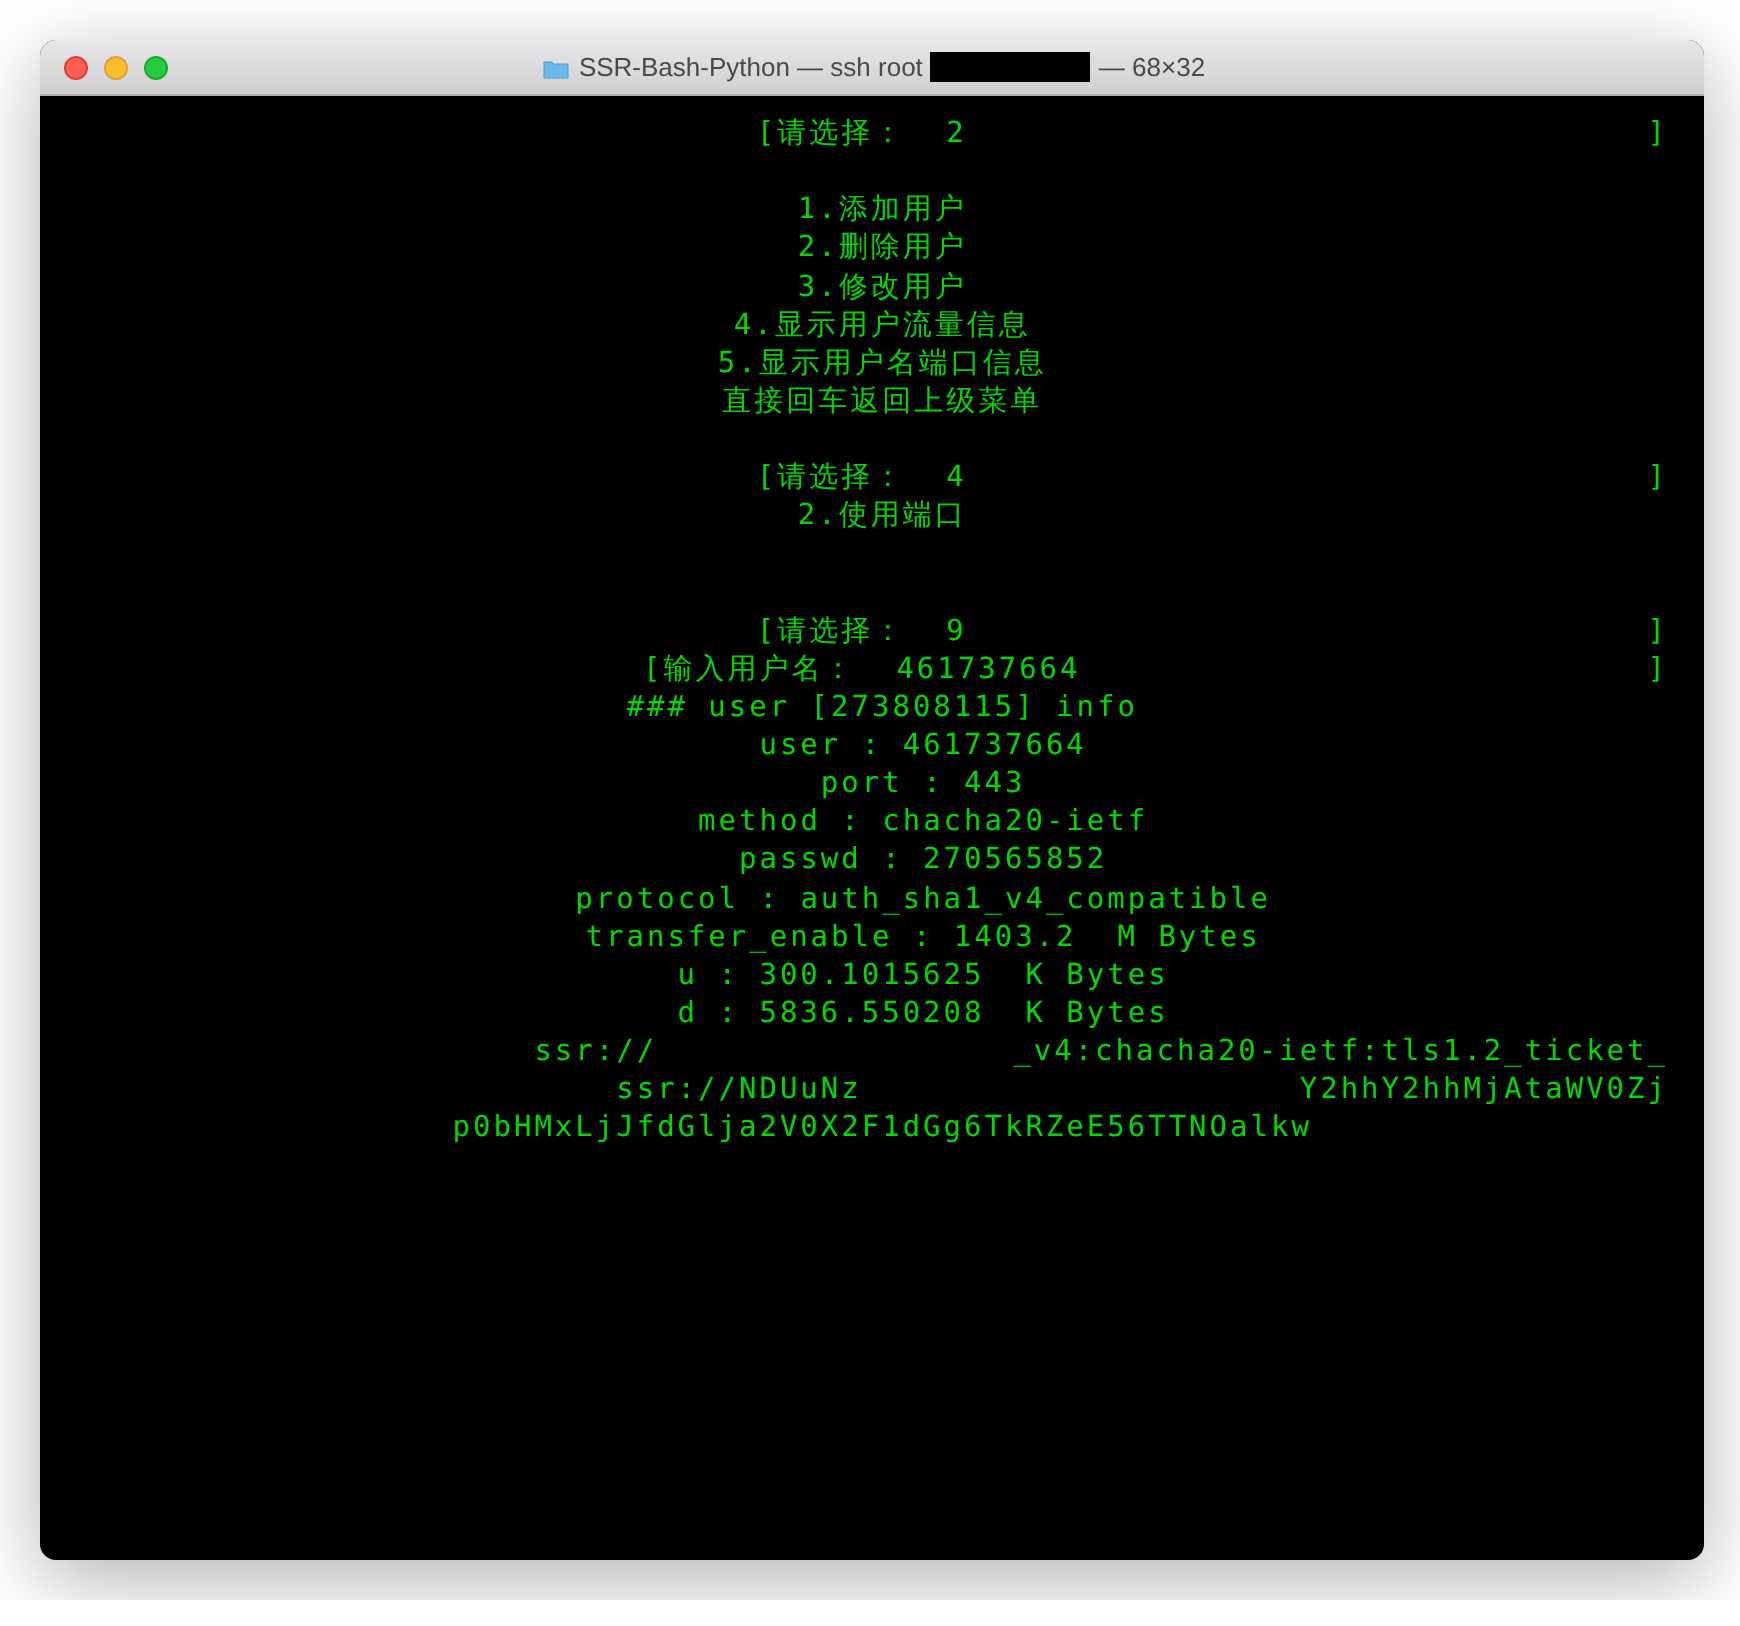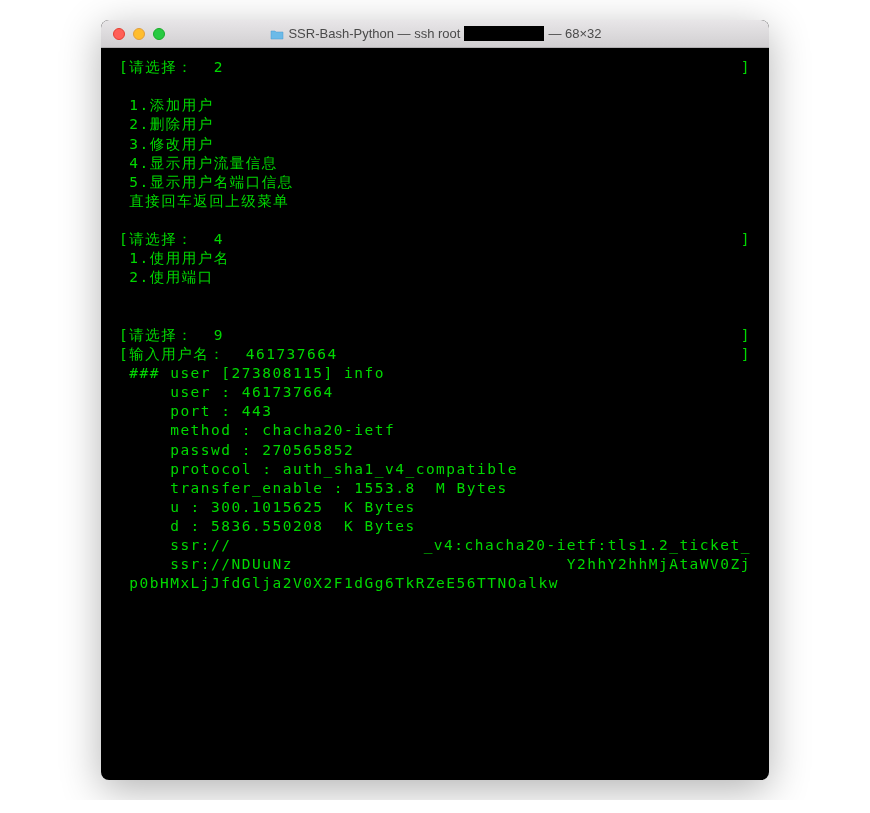--- a/index.html
+++ b/index.html
@@ -1,18 +1,18 @@
 <!DOCTYPE html>
 <html><head>
   <meta charset="utf-8">
   <style>
     * { margin: 0; padding: 0; box-sizing: border-box; }
     body { background: #ffffff; font-family: -apple-system, BlinkMacSystemFont, sans-serif; padding: 20px; }
     .terminal-window {
-      width: 668px;
+      width: 832px;
       height: 760px;
       background: #000000;
       border-radius: 8px;
       overflow: hidden;
       box-shadow: 0 10px 40px rgba(0,0,0,0.3);
       margin: 0 auto;
     }
     .title-bar {
       height: 28px;
       background: linear-gradient(to bottom, #e8e6e8, #d1cfd1);
@@ -40,21 +40,21 @@
     .folder-icon { width: 14px; height: 11px; display: inline-block; }
     .redacted { background: #000; color: #000; display: inline-block; width: 80px; }
     .terminal-body {
       padding: 10px 18px;
       font-family: "Menlo", "Monaco", "Consolas", monospace;
       font-size: 14.5px;
       line-height: 1.32;
       color: #00d800;
       letter-spacing: 1.5px;
     }
-    .line { white-space: pre; }
+    .line { white-space: pre; text-align: center; }
     .bracket-right { float: right; color: #00d800; }
   </style>
 </head>
 <body>
 
 <div class="terminal-window">
   <div class="title-bar">
     <div class="traffic-lights">
       <div class="traffic-light red"></div>
       <div class="traffic-light yellow"></div>
@@ -75,32 +75,31 @@
     <div class="line"><span>[请选择：  2</span><span class="bracket-right">]</span></div>
     <div class="line"> </div>
     <div class="line"> 1.添加用户</div>
     <div class="line"> 2.删除用户</div>
     <div class="line"> 3.修改用户</div>
     <div class="line"> 4.显示用户流量信息</div>
     <div class="line"> 5.显示用户名端口信息</div>
     <div class="line"> 直接回车返回上级菜单</div>
     <div class="line"> </div>
     <div class="line"><span>[请选择：  4</span><span class="bracket-right">]</span></div>
-    <div class="line"> 1.使用用户名</div>
     <div class="line"> 2.使用端口</div>
     <div class="line"> </div>
     <div class="line"> </div>
     <div class="line"><span>[请选择：  9</span><span class="bracket-right">]</span></div>
     <div class="line"><span>[输入用户名：  461737664</span><span class="bracket-right">]</span></div>
     <div class="line"> ### user [273808115] info</div>
     <div class="line">     user : 461737664</div>
     <div class="line">     port : 443</div>
     <div class="line">     method : chacha20-ietf</div>
     <div class="line">     passwd : 270565852</div>
     <div class="line">     protocol : auth_sha1_v4_compatible</div>
-    <div class="line">     transfer_enable : 1553.8  M Bytes</div>
+    <div class="line">     transfer_enable : 1403.2  M Bytes</div>
     <div class="line">     u : 300.1015625  K Bytes</div>
     <div class="line">     d : 5836.550208  K Bytes</div>
     <div class="line"><span>     ssr://</span><span style="float:right">_v4:chacha20-ietf:tls1.2_ticket_</span></div>
     <div class="line"><span>     ssr://NDUuNz</span><span style="float:right">Y2hhY2hhMjAtaWV0Zj</span></div>
     <div class="line"> p0bHMxLjJfdGlja2V0X2F1dGg6TkRZeE56TTNOalkw</div>
   </div>
 </div>
 
 </body></html>

